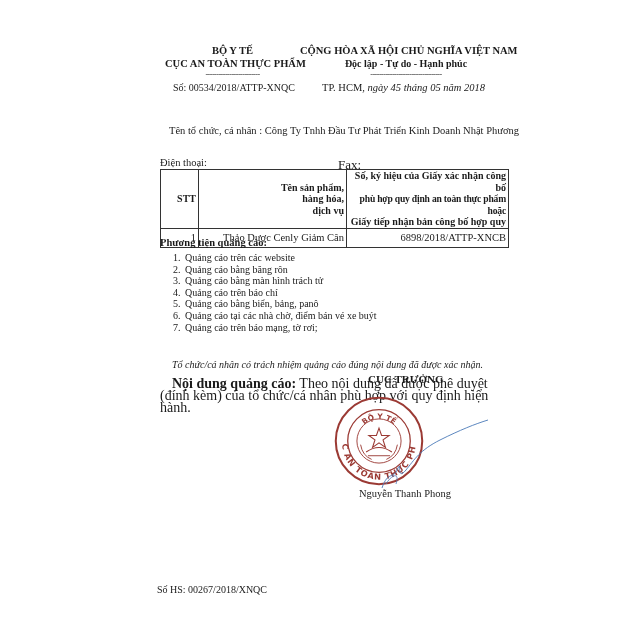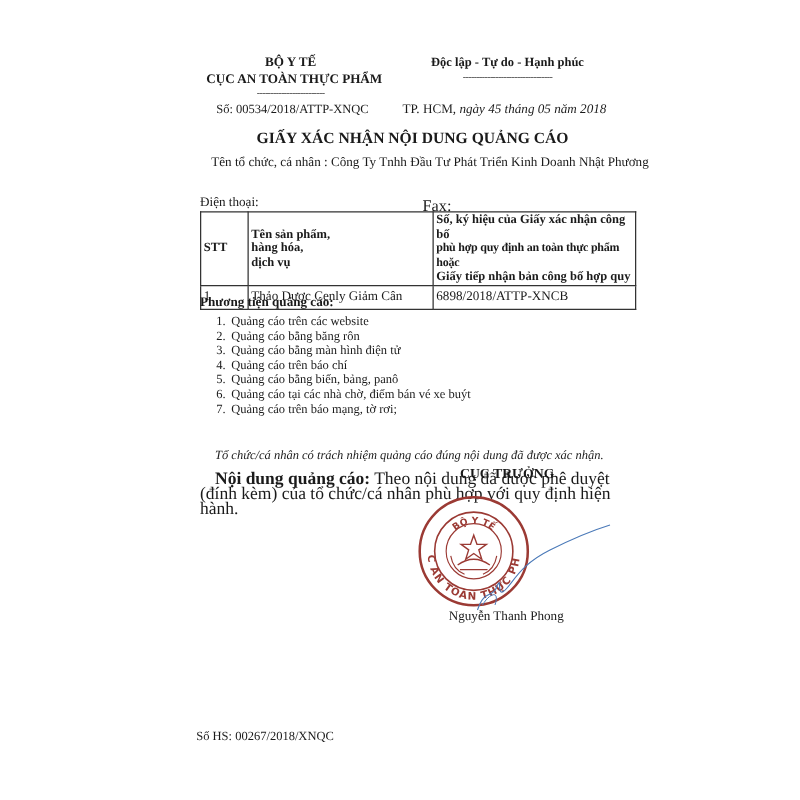--- a/index.html
+++ b/index.html
@@ -58,21 +58,21 @@
 
     table.products {
       position: absolute;
       left: 160px; top: 169px;
       width: 349px;
       border-collapse: collapse;
       font-size: 10px;
     }
     table.products th, table.products td {
       border: 1px solid #333;
-      text-align: left;
+      text-align: right;
       padding: 0 2px;
     }
     table.products th {
       font-weight: bold;
       line-height: 11.5px;
       height: 38px;
     }
     table.products td { height: 18px; font-size: 10.5px; }
     .col-stt { width: 33px; }
     .col-name { width: 143px; }
@@ -111,30 +111,30 @@
 
 <div class="page">
 
   <div class="abs hdr-left">
     <div>BỘ Y TẾ</div>
     <div>CỤC AN TOÀN THỰC PHẨM</div>
     <div class="dash">-------------------------</div>
   </div>
 
   <div class="abs hdr-right">
+    <div>CỘNG HÒA XÃ HỘI CHỦ NGHĨA VIỆT NAM</div>
     <div class="motto">Độc lập - Tự do - Hạnh phúc</div>
     <div class="dash">---------------------------------</div>
   </div>
 
   <div class="abs docno">Số:  00534/2018/ATTP-XNQC</div>
   <div class="abs dateline">
     <span>TP. HCM</span><i>, ngày 45 tháng 05 năm 2018</i>
   </div>
 
-  <div class="abs title">GIẤY XÁC NHẬN NỘI DUNG QUẢNG CÁO</div>
 
   <div class="abs field f1">Tên tổ chức, cá nhân : Công Ty Tnhh Đầu Tư Phát Triển Kinh Doanh Nhật Phương</div>
   <div class="abs field f3">Điện thoại:</div>
   <div class="abs fax">Fax:</div>
 
   <table class="products">
     <thead>
       <tr>
         <th class="col-stt">STT</th>
         <th class="col-name">
@@ -155,21 +155,21 @@
         <td>Thảo Dược Cenly Giảm Cân</td>
         <td>6898/2018/ATTP-XNCB</td>
       </tr>
     </tbody>
   </table>
 
   <div class="abs section-head">Phương tiện quảng cáo:</div>
   <ol class="media" style="top:252px">
     <li>Quảng cáo trên các website</li>
     <li>Quảng cáo bằng băng rôn</li>
-    <li>Quảng cáo bằng màn hình điện tử</li>
+    <li>Quảng cáo bằng màn hình trách tử</li>
     <li>Quảng cáo trên báo chí</li>
     <li>Quảng cáo bằng biển, bảng, panô</li>
     <li>Quảng cáo tại các nhà chờ, điểm bán vé xe buýt</li>
     <li>Quảng cáo trên báo mạng, tờ rơi;</li>
   </ol>
 
   <div class="abs content-para">
     <b>Nội dung quảng cáo:</b><span> Theo nội dung đã được phê duyệt (đính kèm) của tổ chức/cá nhân phù hợp với quy định hiện hành.</span>
   </div>
   <div class="abs resp">Tổ chức/cá nhân có trách nhiệm quảng cáo đúng nội dung đã được xác nhận.</div>

